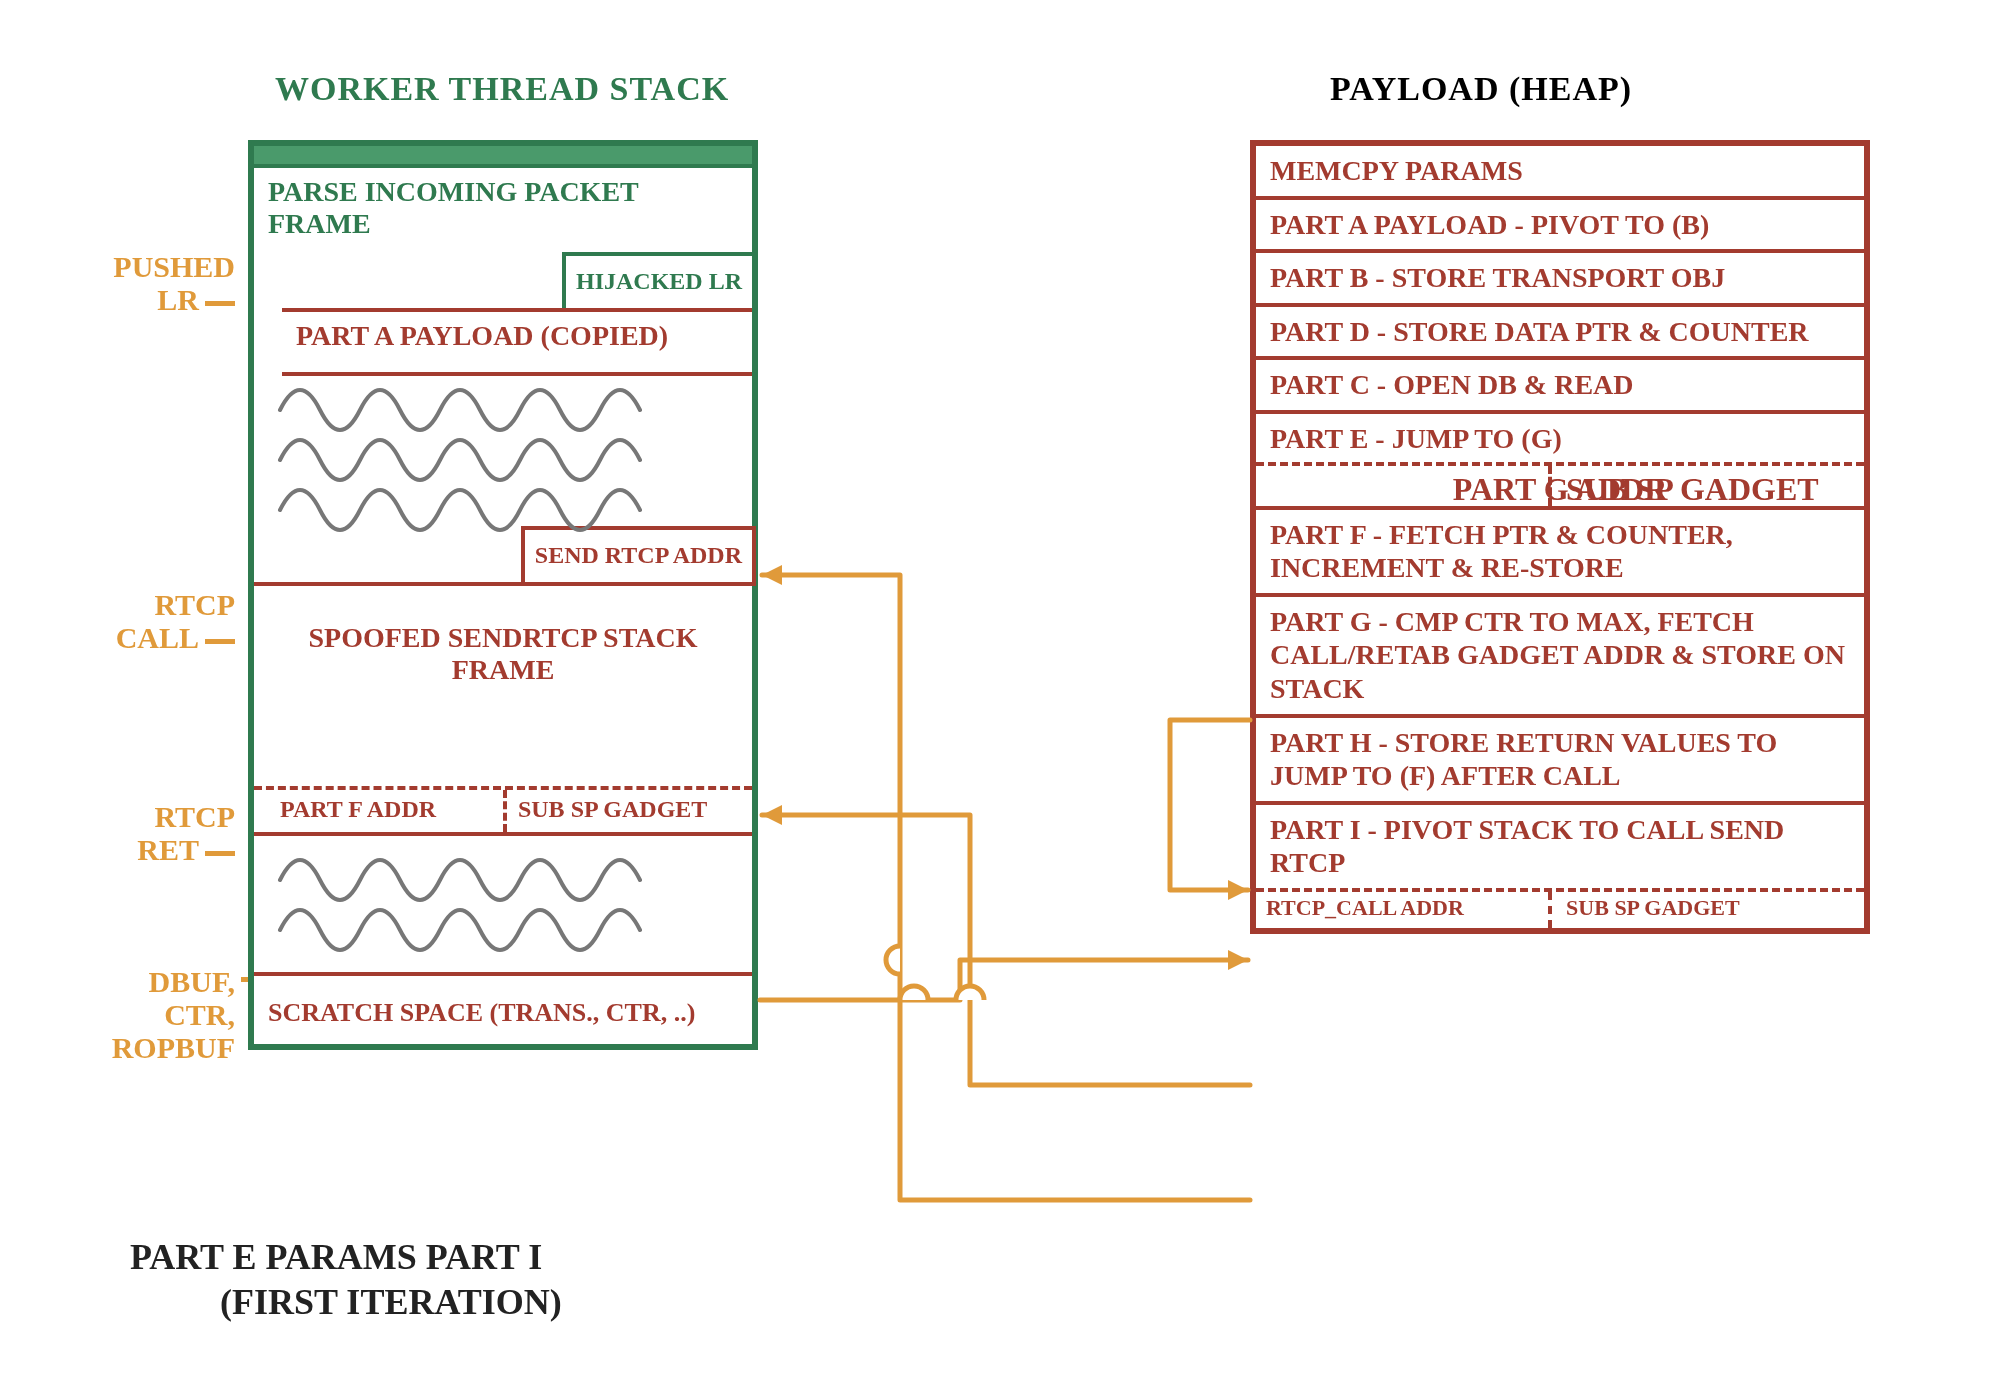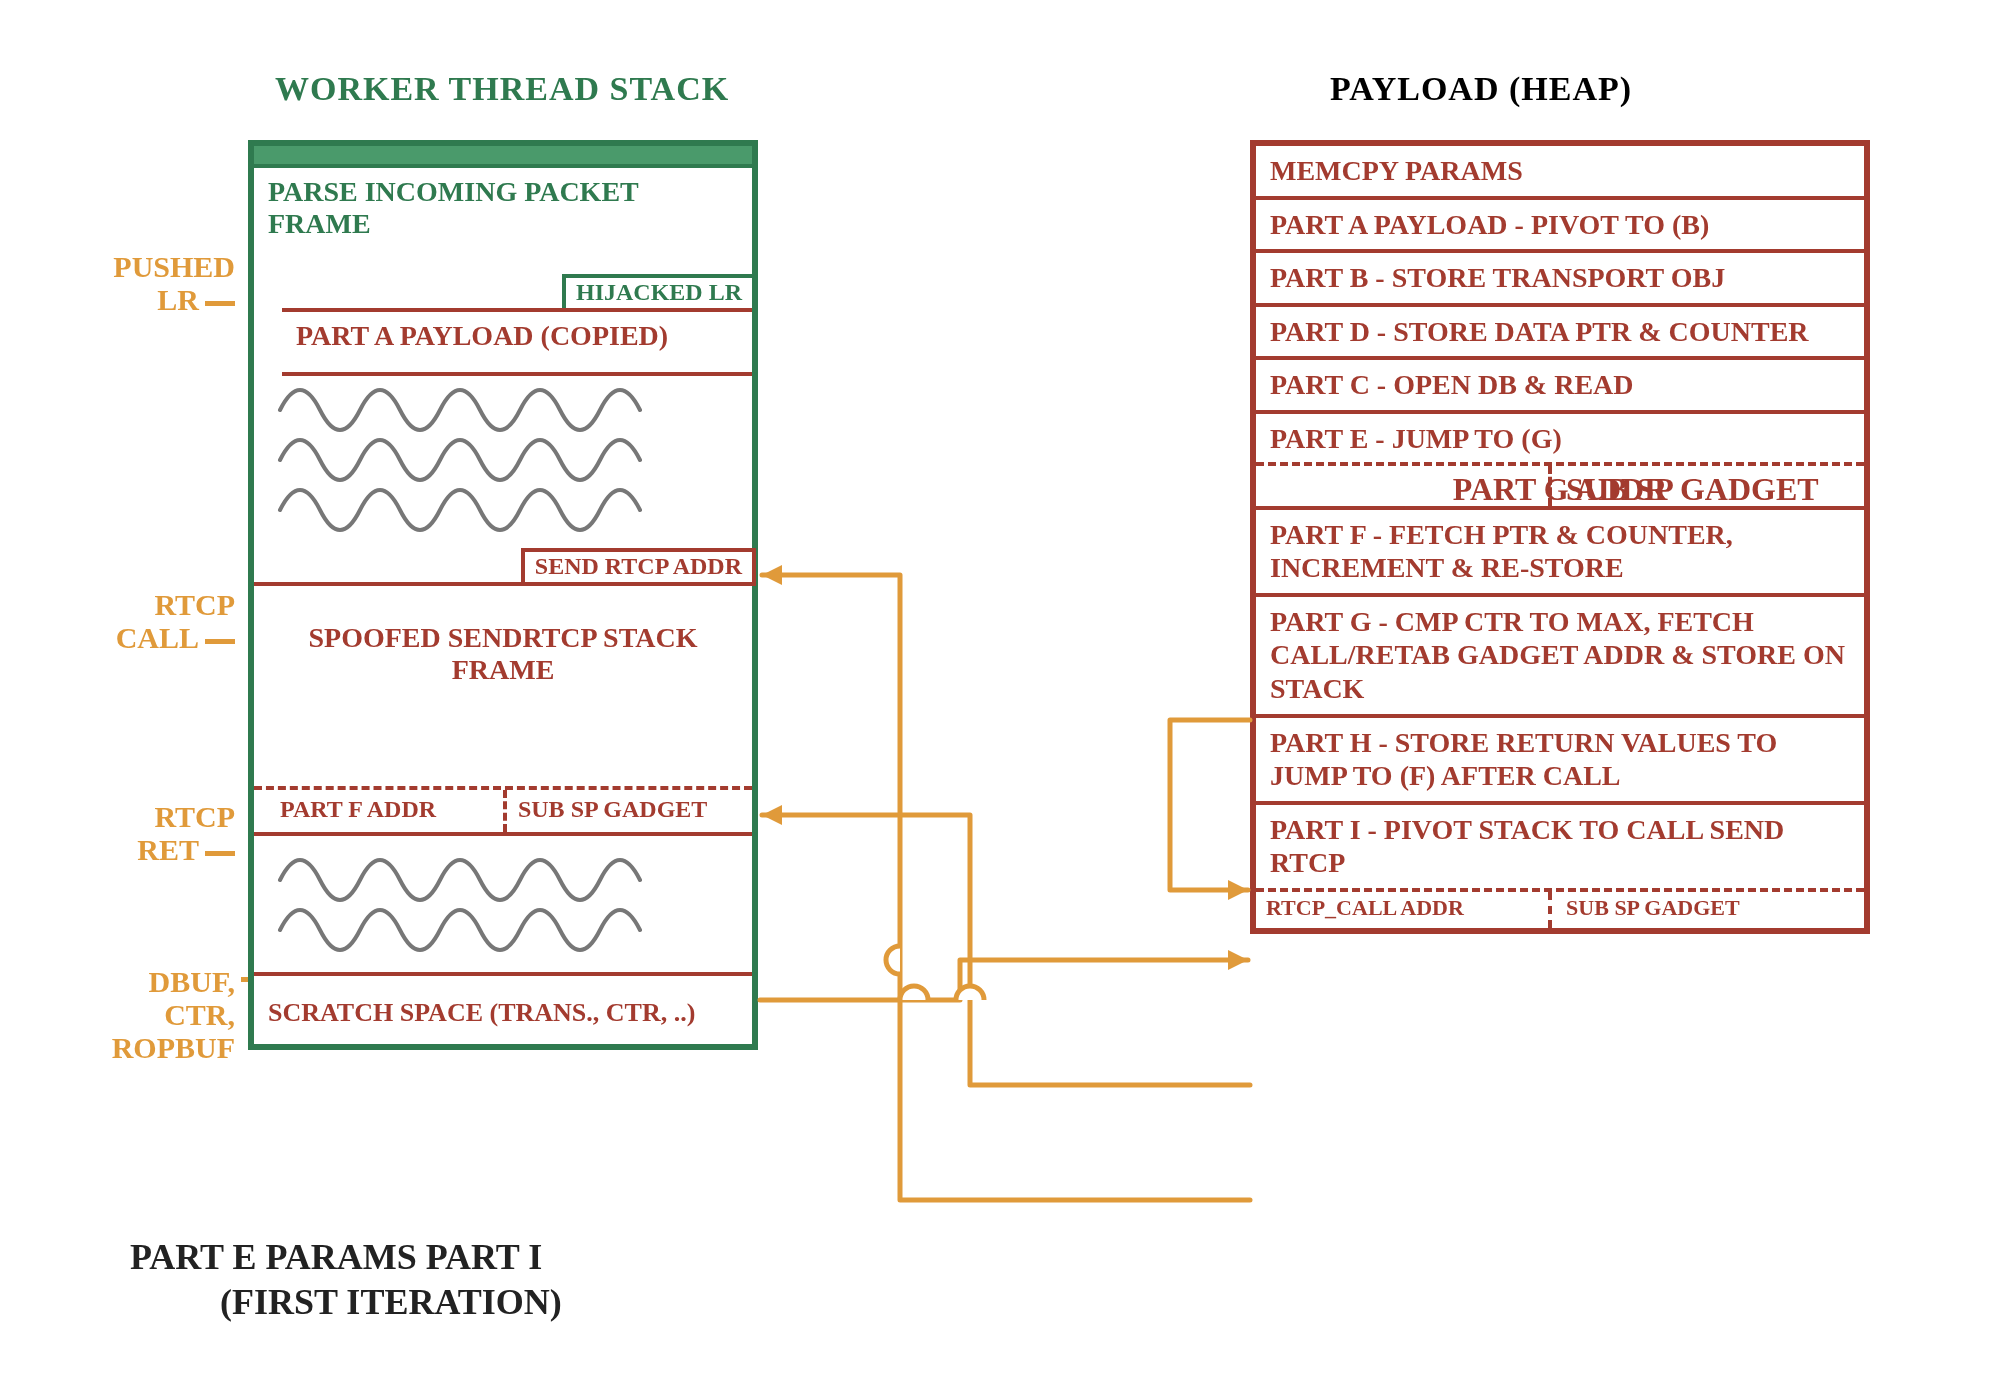--- a/index.html
+++ b/index.html
@@ -32,21 +32,21 @@
   }
   .row-border-top { border-top: 4px solid; margin-left: 28px; }
   .row-border-bottom { border-bottom: 4px solid; }
   .row-green { border-color: #2f7a4f; color: #2f7a4f; }
   .row-red   { border-color: #a33b2f; color: #a33b2f; }
 
   .inset-box {
     position: absolute;
     right: -4px;
     border: 4px solid;
-    padding: 1px 10px;
+    padding: 12px 10px;
     background: #fff;
     font-size: 24px;
   }
 
   
   .heap-box {
     position: absolute;
     border: 6px solid #a33b2f;
     background: #ffffff;
   }

